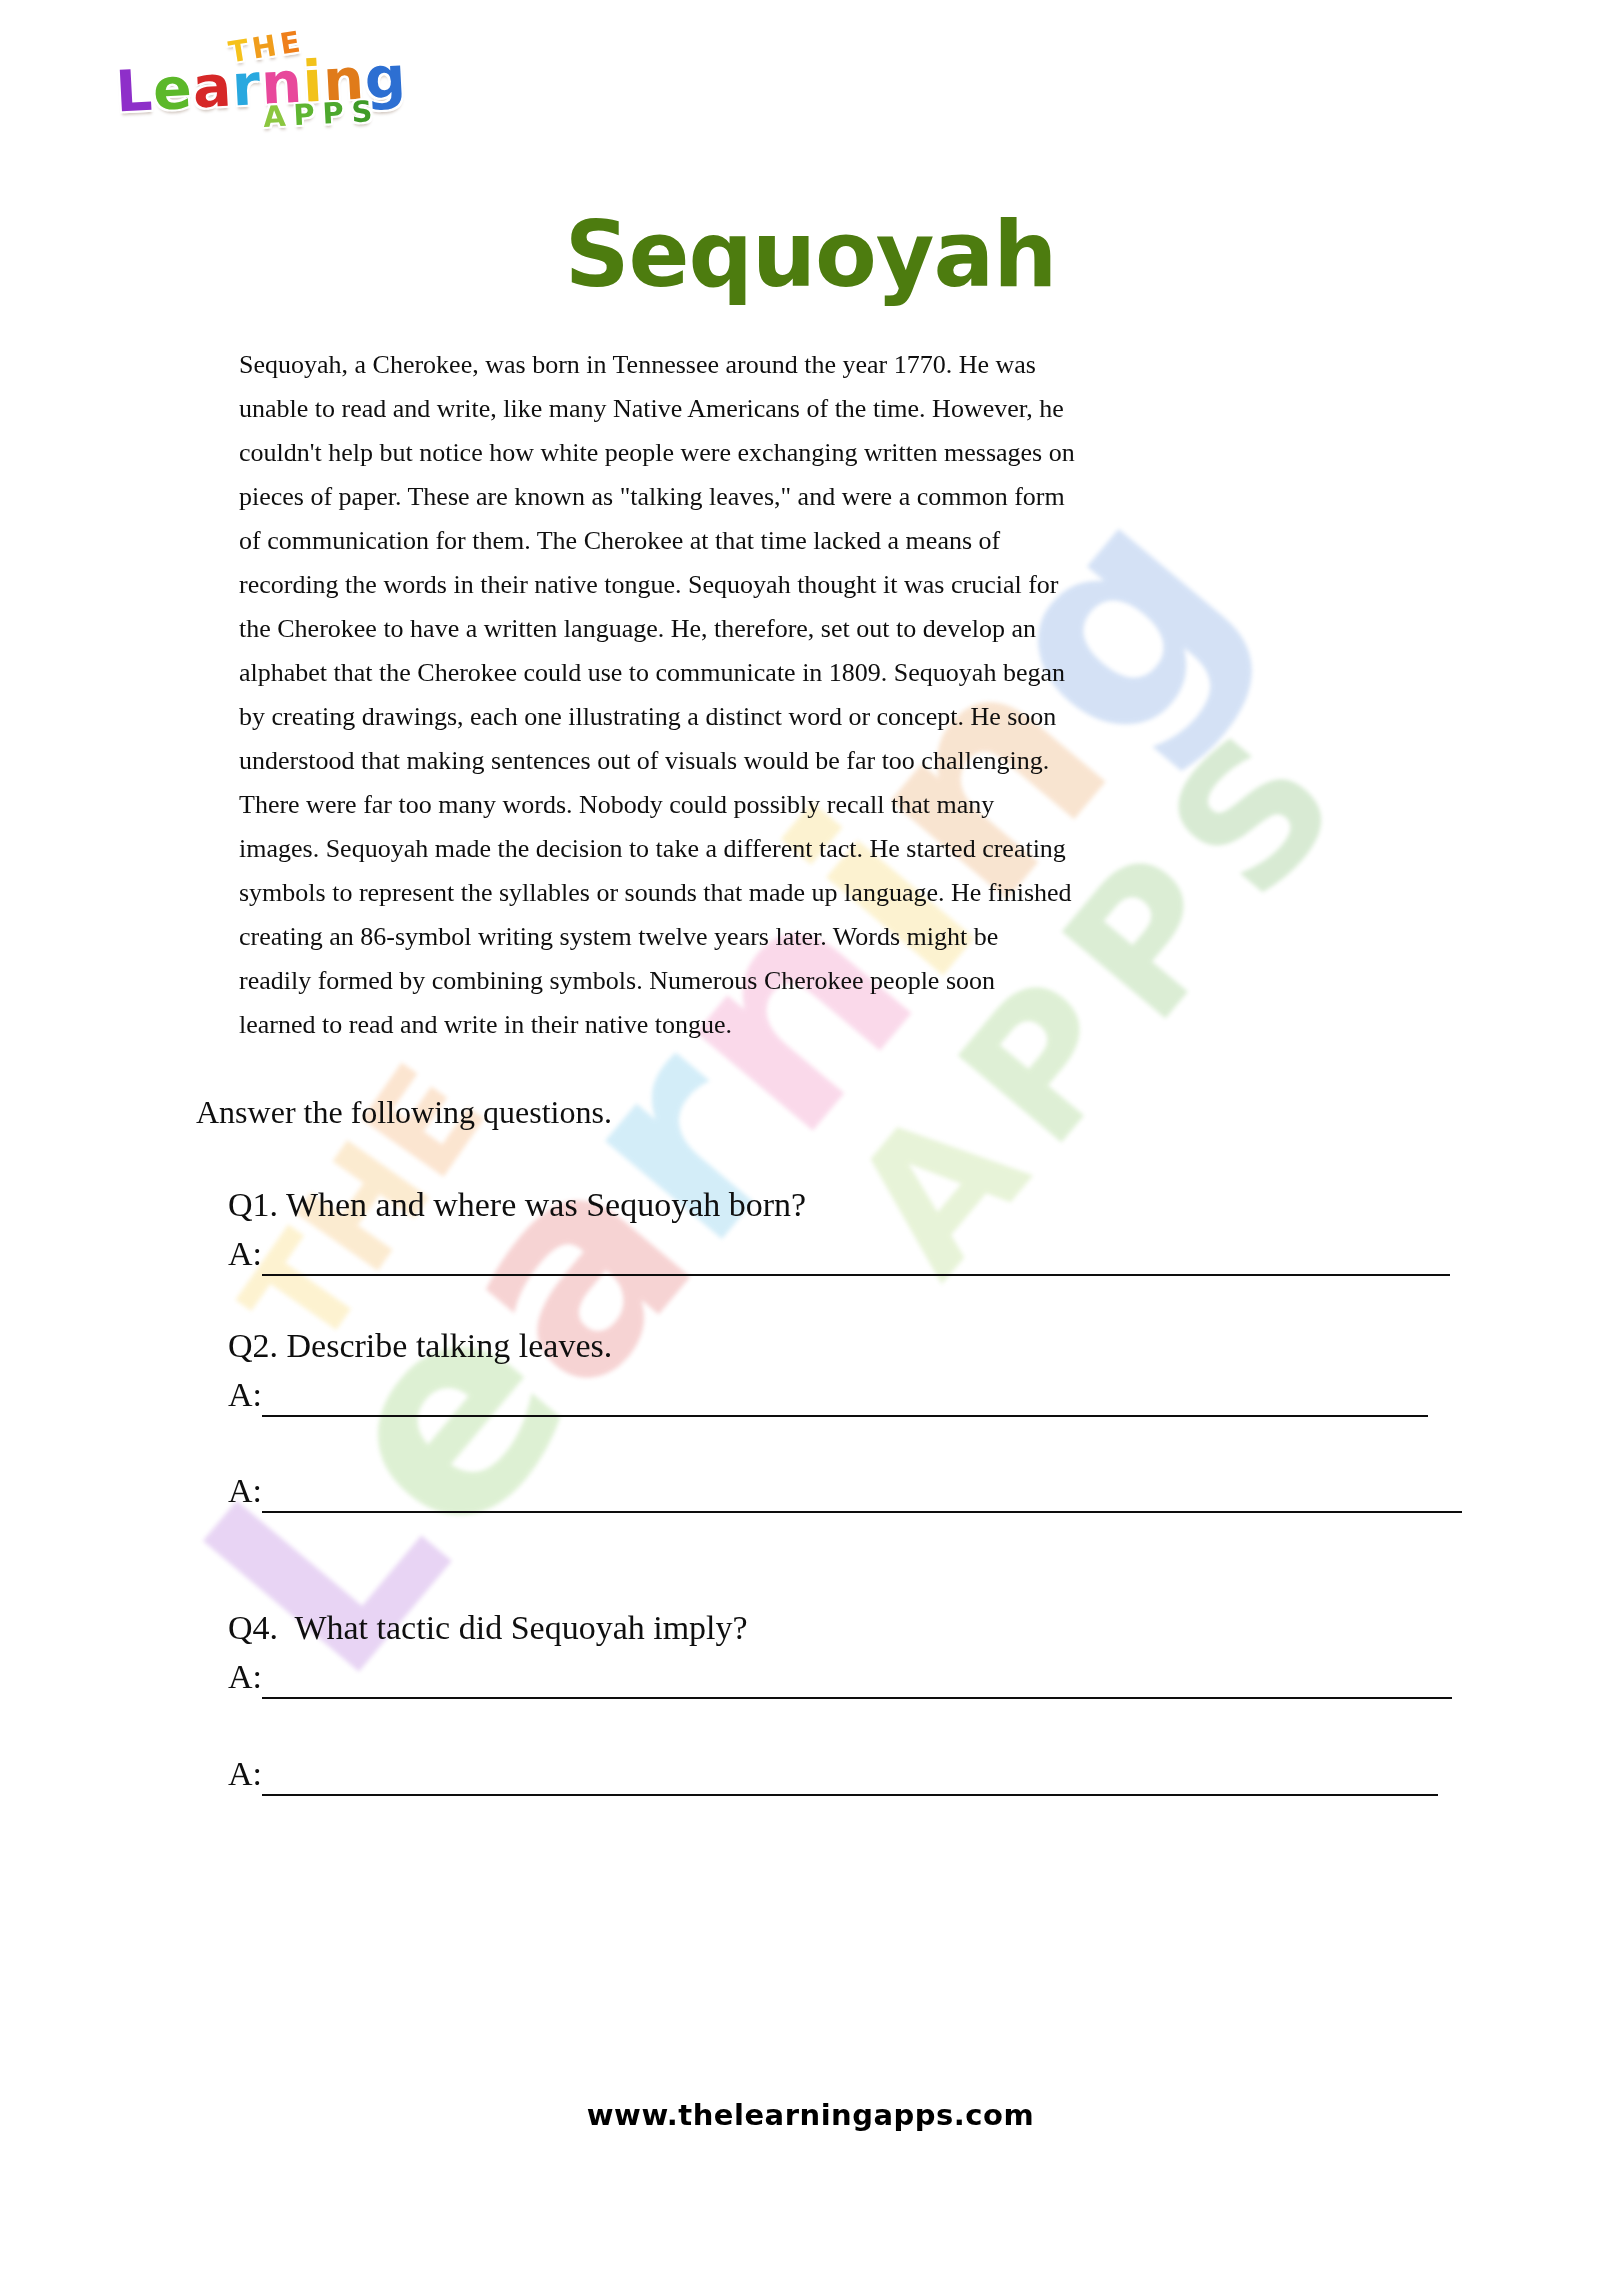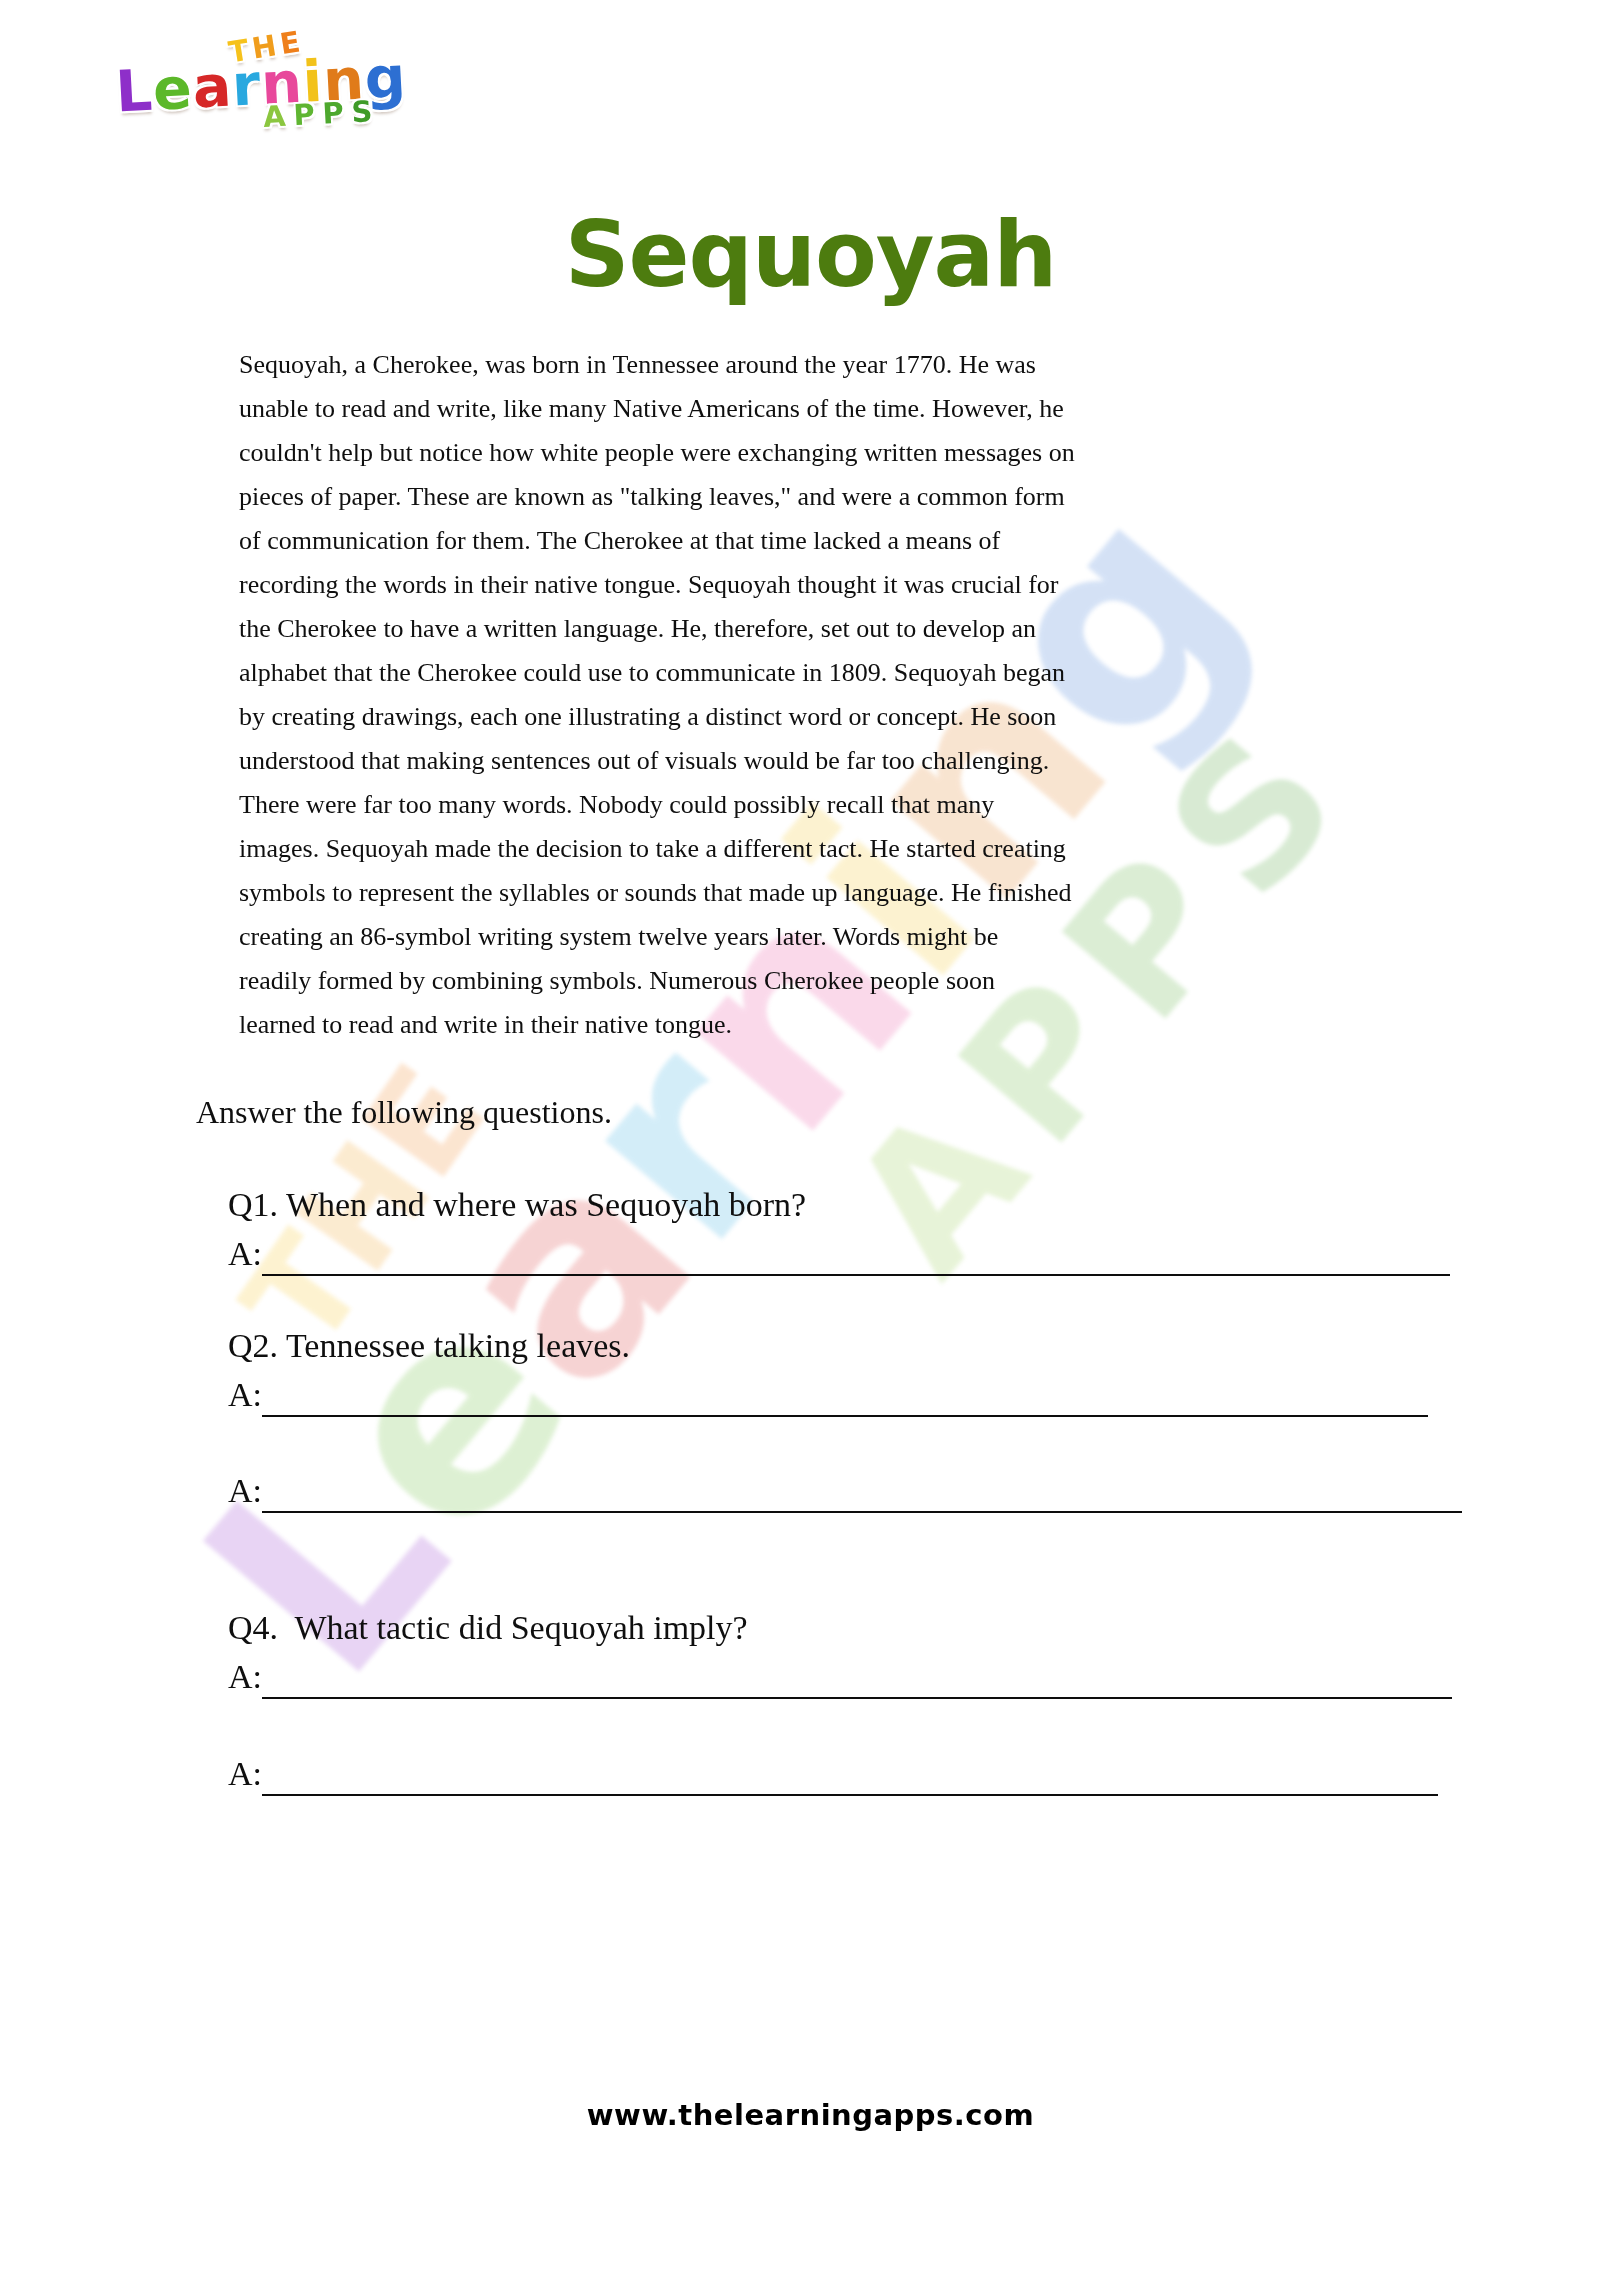--- a/index.html
+++ b/index.html
@@ -186,21 +186,21 @@
 
   <div class="question q1">
     <div class="q-label">Q1. When and where was Sequoyah born?</div>
     <div class="answer-row">
       <span class="answer-prefix">A:</span>
       <span class="answer-line" style="width:1188px"></span>
     </div>
   </div>
 
   <div class="question q2">
-    <div class="q-label">Q2. Tennessee talking leaves.</div>
+    <div class="q-label">Q2. Describe talking leaves.</div>
     <div class="answer-row">
       <span class="answer-prefix">A:</span>
       <span class="answer-line" style="width:1166px"></span>
     </div>
   </div>
 
   <div class="question q3">
     <div class="answer-row">
       <span class="answer-prefix">A:</span>
       <span class="answer-line" style="width:1200px"></span>

